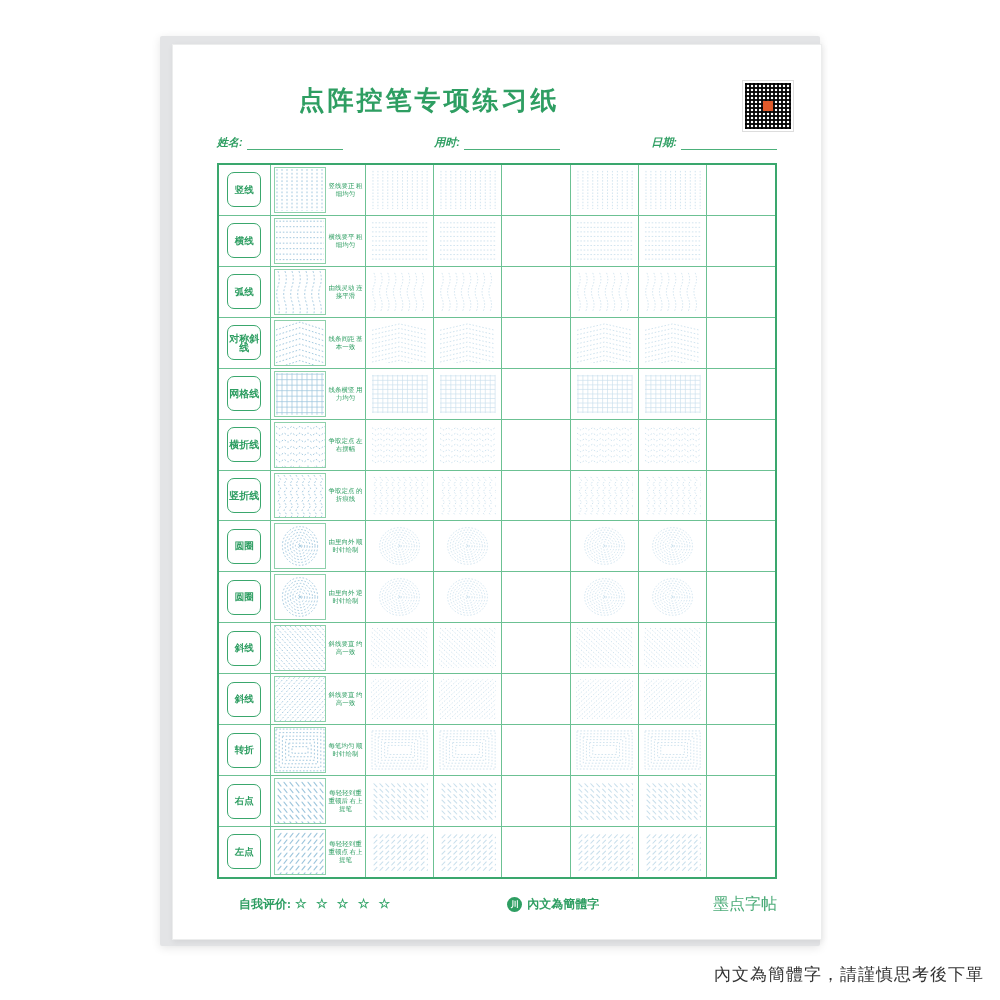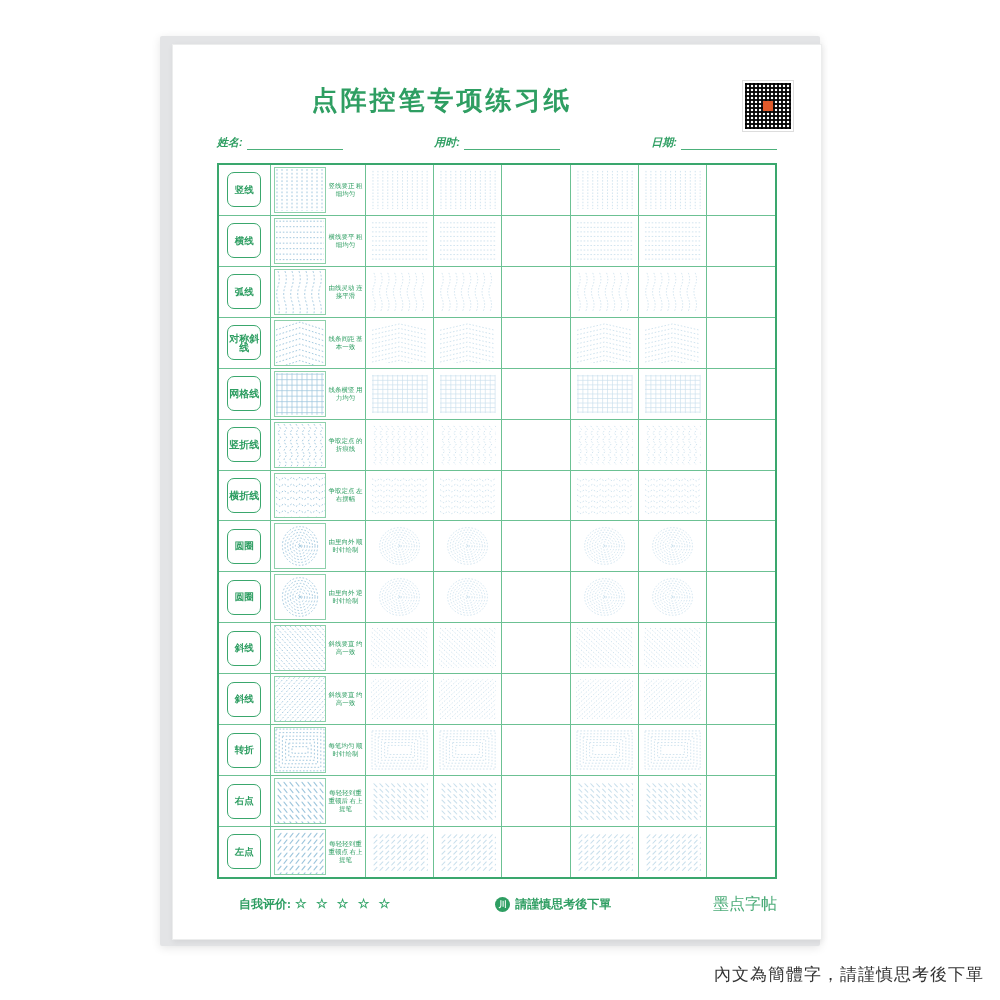--- a/index.html
+++ b/index.html
@@ -45,21 +45,20 @@
   .title {
     position: absolute;
     left: 0; top: 38px;
     width: 512px;
     text-align: center;
     font-size: 26px;
     font-weight: bold;
     letter-spacing: 3px;
     color: #2e9e62;
     font-family: Liberation Sans, sans-serif;
-    padding-left: 13px;
   }
   .qr {
     position: absolute;
     right: 28px; top: 36px;
     width: 46px; height: 46px;
     background:
       repeating-linear-gradient(90deg,#1a1a1a 0 2px,#ffffff 2px 4px),
       repeating-linear-gradient(0deg,#1a1a1a 0 2px,#ffffff 2px 4px);
     background-blend-mode: multiply;
     border: 2px solid #ffffff;
@@ -742,20 +741,96 @@
                   <line x1="1" y1="32" x2="57" y2="32" stroke="#9ec6dd" stroke-width="0.7"></line>
                   <line x1="1" y1="37" x2="57" y2="37" stroke="#9ec6dd" stroke-width="0.7"></line>
                   <line x1="1" y1="42" x2="57" y2="42" stroke="#9ec6dd" stroke-width="0.7"></line>
                 </svg>
               </div>
             </div>
             <div class="cell c-sq"></div>
           </div>
           <div class="srow">
             <div class="cell c-label">
+              <div class="label-box wide">横折线</div>
+            </div>
+            <div class="cell c-demo">
+              <div class="demo-wrap">
+                <div class="demo-box">
+                  <svg class="svgpat" viewBox="0 0 50 40" preserveAspectRatio="none">
+                    <path d="M 1 3 l 4 2.6 l 4 -2.6 l 4 2.6 l 4 -2.6 l 4 2.6 l 4 -2.6 l 4 2.6 l 4 -2.6 l 4 2.6 l 4 -2.6 l 4 2.6 l 4 -2.6 l 4 2.6 l 4 -2.6" stroke="#9ec6dd" stroke-width="0.9" fill="none" stroke-dasharray="1.6 1.8"></path>
+                    <path d="M 1 9 l 4 2.6 l 4 -2.6 l 4 2.6 l 4 -2.6 l 4 2.6 l 4 -2.6 l 4 2.6 l 4 -2.6 l 4 2.6 l 4 -2.6 l 4 2.6 l 4 -2.6 l 4 2.6 l 4 -2.6" stroke="#9ec6dd" stroke-width="0.9" fill="none" stroke-dasharray="1.6 1.8"></path>
+                    <path d="M 1 15 l 4 2.6 l 4 -2.6 l 4 2.6 l 4 -2.6 l 4 2.6 l 4 -2.6 l 4 2.6 l 4 -2.6 l 4 2.6 l 4 -2.6 l 4 2.6 l 4 -2.6 l 4 2.6 l 4 -2.6" stroke="#9ec6dd" stroke-width="0.9" fill="none" stroke-dasharray="1.6 1.8"></path>
+                    <path d="M 1 21 l 4 2.6 l 4 -2.6 l 4 2.6 l 4 -2.6 l 4 2.6 l 4 -2.6 l 4 2.6 l 4 -2.6 l 4 2.6 l 4 -2.6 l 4 2.6 l 4 -2.6 l 4 2.6 l 4 -2.6" stroke="#9ec6dd" stroke-width="0.9" fill="none" stroke-dasharray="1.6 1.8"></path>
+                    <path d="M 1 27 l 4 2.6 l 4 -2.6 l 4 2.6 l 4 -2.6 l 4 2.6 l 4 -2.6 l 4 2.6 l 4 -2.6 l 4 2.6 l 4 -2.6 l 4 2.6 l 4 -2.6 l 4 2.6 l 4 -2.6" stroke="#9ec6dd" stroke-width="0.9" fill="none" stroke-dasharray="1.6 1.8"></path>
+                    <path d="M 1 33 l 4 2.6 l 4 -2.6 l 4 2.6 l 4 -2.6 l 4 2.6 l 4 -2.6 l 4 2.6 l 4 -2.6 l 4 2.6 l 4 -2.6 l 4 2.6 l 4 -2.6 l 4 2.6 l 4 -2.6" stroke="#9ec6dd" stroke-width="0.9" fill="none" stroke-dasharray="1.6 1.8"></path>
+                    <path d="M 1 39 l 4 2.6 l 4 -2.6 l 4 2.6 l 4 -2.6 l 4 2.6 l 4 -2.6 l 4 2.6 l 4 -2.6 l 4 2.6 l 4 -2.6 l 4 2.6 l 4 -2.6 l 4 2.6 l 4 -2.6" stroke="#9ec6dd" stroke-width="0.9" fill="none" stroke-dasharray="1.6 1.8"></path>
+                  </svg>
+                </div>
+                <div class="tip">争取定点
+左右摆幅</div>
+              </div>
+            </div>
+            <div class="cell c-sq">
+              <div class="pat faint">
+                <svg class="svgpat" viewBox="0 0 58 44" preserveAspectRatio="none">
+                  <path d="M 1 3 l 4 2.6 l 4 -2.6 l 4 2.6 l 4 -2.6 l 4 2.6 l 4 -2.6 l 4 2.6 l 4 -2.6 l 4 2.6 l 4 -2.6 l 4 2.6 l 4 -2.6 l 4 2.6 l 4 -2.6 l 4 2.6 l 4 -2.6" stroke="#9ec6dd" stroke-width="0.9" fill="none" stroke-dasharray="1.6 1.8"></path>
+                  <path d="M 1 9 l 4 2.6 l 4 -2.6 l 4 2.6 l 4 -2.6 l 4 2.6 l 4 -2.6 l 4 2.6 l 4 -2.6 l 4 2.6 l 4 -2.6 l 4 2.6 l 4 -2.6 l 4 2.6 l 4 -2.6 l 4 2.6 l 4 -2.6" stroke="#9ec6dd" stroke-width="0.9" fill="none" stroke-dasharray="1.6 1.8"></path>
+                  <path d="M 1 15 l 4 2.6 l 4 -2.6 l 4 2.6 l 4 -2.6 l 4 2.6 l 4 -2.6 l 4 2.6 l 4 -2.6 l 4 2.6 l 4 -2.6 l 4 2.6 l 4 -2.6 l 4 2.6 l 4 -2.6 l 4 2.6 l 4 -2.6" stroke="#9ec6dd" stroke-width="0.9" fill="none" stroke-dasharray="1.6 1.8"></path>
+                  <path d="M 1 21 l 4 2.6 l 4 -2.6 l 4 2.6 l 4 -2.6 l 4 2.6 l 4 -2.6 l 4 2.6 l 4 -2.6 l 4 2.6 l 4 -2.6 l 4 2.6 l 4 -2.6 l 4 2.6 l 4 -2.6 l 4 2.6 l 4 -2.6" stroke="#9ec6dd" stroke-width="0.9" fill="none" stroke-dasharray="1.6 1.8"></path>
+                  <path d="M 1 27 l 4 2.6 l 4 -2.6 l 4 2.6 l 4 -2.6 l 4 2.6 l 4 -2.6 l 4 2.6 l 4 -2.6 l 4 2.6 l 4 -2.6 l 4 2.6 l 4 -2.6 l 4 2.6 l 4 -2.6 l 4 2.6 l 4 -2.6" stroke="#9ec6dd" stroke-width="0.9" fill="none" stroke-dasharray="1.6 1.8"></path>
+                  <path d="M 1 33 l 4 2.6 l 4 -2.6 l 4 2.6 l 4 -2.6 l 4 2.6 l 4 -2.6 l 4 2.6 l 4 -2.6 l 4 2.6 l 4 -2.6 l 4 2.6 l 4 -2.6 l 4 2.6 l 4 -2.6 l 4 2.6 l 4 -2.6" stroke="#9ec6dd" stroke-width="0.9" fill="none" stroke-dasharray="1.6 1.8"></path>
+                  <path d="M 1 39 l 4 2.6 l 4 -2.6 l 4 2.6 l 4 -2.6 l 4 2.6 l 4 -2.6 l 4 2.6 l 4 -2.6 l 4 2.6 l 4 -2.6 l 4 2.6 l 4 -2.6 l 4 2.6 l 4 -2.6 l 4 2.6 l 4 -2.6" stroke="#9ec6dd" stroke-width="0.9" fill="none" stroke-dasharray="1.6 1.8"></path>
+                </svg>
+              </div>
+            </div>
+            <div class="cell c-sq">
+              <div class="pat faint">
+                <svg class="svgpat" viewBox="0 0 58 44" preserveAspectRatio="none">
+                  <path d="M 1 3 l 4 2.6 l 4 -2.6 l 4 2.6 l 4 -2.6 l 4 2.6 l 4 -2.6 l 4 2.6 l 4 -2.6 l 4 2.6 l 4 -2.6 l 4 2.6 l 4 -2.6 l 4 2.6 l 4 -2.6 l 4 2.6 l 4 -2.6" stroke="#9ec6dd" stroke-width="0.9" fill="none" stroke-dasharray="1.6 1.8"></path>
+                  <path d="M 1 9 l 4 2.6 l 4 -2.6 l 4 2.6 l 4 -2.6 l 4 2.6 l 4 -2.6 l 4 2.6 l 4 -2.6 l 4 2.6 l 4 -2.6 l 4 2.6 l 4 -2.6 l 4 2.6 l 4 -2.6 l 4 2.6 l 4 -2.6" stroke="#9ec6dd" stroke-width="0.9" fill="none" stroke-dasharray="1.6 1.8"></path>
+                  <path d="M 1 15 l 4 2.6 l 4 -2.6 l 4 2.6 l 4 -2.6 l 4 2.6 l 4 -2.6 l 4 2.6 l 4 -2.6 l 4 2.6 l 4 -2.6 l 4 2.6 l 4 -2.6 l 4 2.6 l 4 -2.6 l 4 2.6 l 4 -2.6" stroke="#9ec6dd" stroke-width="0.9" fill="none" stroke-dasharray="1.6 1.8"></path>
+                  <path d="M 1 21 l 4 2.6 l 4 -2.6 l 4 2.6 l 4 -2.6 l 4 2.6 l 4 -2.6 l 4 2.6 l 4 -2.6 l 4 2.6 l 4 -2.6 l 4 2.6 l 4 -2.6 l 4 2.6 l 4 -2.6 l 4 2.6 l 4 -2.6" stroke="#9ec6dd" stroke-width="0.9" fill="none" stroke-dasharray="1.6 1.8"></path>
+                  <path d="M 1 27 l 4 2.6 l 4 -2.6 l 4 2.6 l 4 -2.6 l 4 2.6 l 4 -2.6 l 4 2.6 l 4 -2.6 l 4 2.6 l 4 -2.6 l 4 2.6 l 4 -2.6 l 4 2.6 l 4 -2.6 l 4 2.6 l 4 -2.6" stroke="#9ec6dd" stroke-width="0.9" fill="none" stroke-dasharray="1.6 1.8"></path>
+                  <path d="M 1 33 l 4 2.6 l 4 -2.6 l 4 2.6 l 4 -2.6 l 4 2.6 l 4 -2.6 l 4 2.6 l 4 -2.6 l 4 2.6 l 4 -2.6 l 4 2.6 l 4 -2.6 l 4 2.6 l 4 -2.6 l 4 2.6 l 4 -2.6" stroke="#9ec6dd" stroke-width="0.9" fill="none" stroke-dasharray="1.6 1.8"></path>
+                  <path d="M 1 39 l 4 2.6 l 4 -2.6 l 4 2.6 l 4 -2.6 l 4 2.6 l 4 -2.6 l 4 2.6 l 4 -2.6 l 4 2.6 l 4 -2.6 l 4 2.6 l 4 -2.6 l 4 2.6 l 4 -2.6 l 4 2.6 l 4 -2.6" stroke="#9ec6dd" stroke-width="0.9" fill="none" stroke-dasharray="1.6 1.8"></path>
+                </svg>
+              </div>
+            </div>
+            <div class="cell c-sq"></div>
+            <div class="cell c-sq">
+              <div class="pat faint">
+                <svg class="svgpat" viewBox="0 0 58 44" preserveAspectRatio="none">
+                  <path d="M 1 3 l 4 2.6 l 4 -2.6 l 4 2.6 l 4 -2.6 l 4 2.6 l 4 -2.6 l 4 2.6 l 4 -2.6 l 4 2.6 l 4 -2.6 l 4 2.6 l 4 -2.6 l 4 2.6 l 4 -2.6 l 4 2.6 l 4 -2.6" stroke="#9ec6dd" stroke-width="0.9" fill="none" stroke-dasharray="1.6 1.8"></path>
+                  <path d="M 1 9 l 4 2.6 l 4 -2.6 l 4 2.6 l 4 -2.6 l 4 2.6 l 4 -2.6 l 4 2.6 l 4 -2.6 l 4 2.6 l 4 -2.6 l 4 2.6 l 4 -2.6 l 4 2.6 l 4 -2.6 l 4 2.6 l 4 -2.6" stroke="#9ec6dd" stroke-width="0.9" fill="none" stroke-dasharray="1.6 1.8"></path>
+                  <path d="M 1 15 l 4 2.6 l 4 -2.6 l 4 2.6 l 4 -2.6 l 4 2.6 l 4 -2.6 l 4 2.6 l 4 -2.6 l 4 2.6 l 4 -2.6 l 4 2.6 l 4 -2.6 l 4 2.6 l 4 -2.6 l 4 2.6 l 4 -2.6" stroke="#9ec6dd" stroke-width="0.9" fill="none" stroke-dasharray="1.6 1.8"></path>
+                  <path d="M 1 21 l 4 2.6 l 4 -2.6 l 4 2.6 l 4 -2.6 l 4 2.6 l 4 -2.6 l 4 2.6 l 4 -2.6 l 4 2.6 l 4 -2.6 l 4 2.6 l 4 -2.6 l 4 2.6 l 4 -2.6 l 4 2.6 l 4 -2.6" stroke="#9ec6dd" stroke-width="0.9" fill="none" stroke-dasharray="1.6 1.8"></path>
+                  <path d="M 1 27 l 4 2.6 l 4 -2.6 l 4 2.6 l 4 -2.6 l 4 2.6 l 4 -2.6 l 4 2.6 l 4 -2.6 l 4 2.6 l 4 -2.6 l 4 2.6 l 4 -2.6 l 4 2.6 l 4 -2.6 l 4 2.6 l 4 -2.6" stroke="#9ec6dd" stroke-width="0.9" fill="none" stroke-dasharray="1.6 1.8"></path>
+                  <path d="M 1 33 l 4 2.6 l 4 -2.6 l 4 2.6 l 4 -2.6 l 4 2.6 l 4 -2.6 l 4 2.6 l 4 -2.6 l 4 2.6 l 4 -2.6 l 4 2.6 l 4 -2.6 l 4 2.6 l 4 -2.6 l 4 2.6 l 4 -2.6" stroke="#9ec6dd" stroke-width="0.9" fill="none" stroke-dasharray="1.6 1.8"></path>
+                  <path d="M 1 39 l 4 2.6 l 4 -2.6 l 4 2.6 l 4 -2.6 l 4 2.6 l 4 -2.6 l 4 2.6 l 4 -2.6 l 4 2.6 l 4 -2.6 l 4 2.6 l 4 -2.6 l 4 2.6 l 4 -2.6 l 4 2.6 l 4 -2.6" stroke="#9ec6dd" stroke-width="0.9" fill="none" stroke-dasharray="1.6 1.8"></path>
+                </svg>
+              </div>
+            </div>
+            <div class="cell c-sq">
+              <div class="pat faint">
+                <svg class="svgpat" viewBox="0 0 58 44" preserveAspectRatio="none">
+                  <path d="M 1 3 l 4 2.6 l 4 -2.6 l 4 2.6 l 4 -2.6 l 4 2.6 l 4 -2.6 l 4 2.6 l 4 -2.6 l 4 2.6 l 4 -2.6 l 4 2.6 l 4 -2.6 l 4 2.6 l 4 -2.6 l 4 2.6 l 4 -2.6" stroke="#9ec6dd" stroke-width="0.9" fill="none" stroke-dasharray="1.6 1.8"></path>
+                  <path d="M 1 9 l 4 2.6 l 4 -2.6 l 4 2.6 l 4 -2.6 l 4 2.6 l 4 -2.6 l 4 2.6 l 4 -2.6 l 4 2.6 l 4 -2.6 l 4 2.6 l 4 -2.6 l 4 2.6 l 4 -2.6 l 4 2.6 l 4 -2.6" stroke="#9ec6dd" stroke-width="0.9" fill="none" stroke-dasharray="1.6 1.8"></path>
+                  <path d="M 1 15 l 4 2.6 l 4 -2.6 l 4 2.6 l 4 -2.6 l 4 2.6 l 4 -2.6 l 4 2.6 l 4 -2.6 l 4 2.6 l 4 -2.6 l 4 2.6 l 4 -2.6 l 4 2.6 l 4 -2.6 l 4 2.6 l 4 -2.6" stroke="#9ec6dd" stroke-width="0.9" fill="none" stroke-dasharray="1.6 1.8"></path>
+                  <path d="M 1 21 l 4 2.6 l 4 -2.6 l 4 2.6 l 4 -2.6 l 4 2.6 l 4 -2.6 l 4 2.6 l 4 -2.6 l 4 2.6 l 4 -2.6 l 4 2.6 l 4 -2.6 l 4 2.6 l 4 -2.6 l 4 2.6 l 4 -2.6" stroke="#9ec6dd" stroke-width="0.9" fill="none" stroke-dasharray="1.6 1.8"></path>
+                  <path d="M 1 27 l 4 2.6 l 4 -2.6 l 4 2.6 l 4 -2.6 l 4 2.6 l 4 -2.6 l 4 2.6 l 4 -2.6 l 4 2.6 l 4 -2.6 l 4 2.6 l 4 -2.6 l 4 2.6 l 4 -2.6 l 4 2.6 l 4 -2.6" stroke="#9ec6dd" stroke-width="0.9" fill="none" stroke-dasharray="1.6 1.8"></path>
+                  <path d="M 1 33 l 4 2.6 l 4 -2.6 l 4 2.6 l 4 -2.6 l 4 2.6 l 4 -2.6 l 4 2.6 l 4 -2.6 l 4 2.6 l 4 -2.6 l 4 2.6 l 4 -2.6 l 4 2.6 l 4 -2.6 l 4 2.6 l 4 -2.6" stroke="#9ec6dd" stroke-width="0.9" fill="none" stroke-dasharray="1.6 1.8"></path>
+                  <path d="M 1 39 l 4 2.6 l 4 -2.6 l 4 2.6 l 4 -2.6 l 4 2.6 l 4 -2.6 l 4 2.6 l 4 -2.6 l 4 2.6 l 4 -2.6 l 4 2.6 l 4 -2.6 l 4 2.6 l 4 -2.6 l 4 2.6 l 4 -2.6" stroke="#9ec6dd" stroke-width="0.9" fill="none" stroke-dasharray="1.6 1.8"></path>
+                </svg>
+              </div>
+            </div>
+            <div class="cell c-sq"></div>
+          </div>
+          <div class="srow">
+            <div class="cell c-label">
               <div class="label-box wide">竖折线</div>
             </div>
             <div class="cell c-demo">
               <div class="demo-wrap">
                 <div class="demo-box">
                   <svg class="svgpat" viewBox="0 0 50 40" preserveAspectRatio="none">
                     <path d="M 3 1 l 2.6 4 l -2.6 4 l 2.6 4 l -2.6 4 l 2.6 4 l -2.6 4 l 2.6 4 l -2.6 4 l 2.6 4 l -2.6 4" stroke="#9ec6dd" stroke-width="0.9" fill="none" stroke-dasharray="1.6 1.8"></path>
                     <path d="M 9 1 l 2.6 4 l -2.6 4 l 2.6 4 l -2.6 4 l 2.6 4 l -2.6 4 l 2.6 4 l -2.6 4 l 2.6 4 l -2.6 4" stroke="#9ec6dd" stroke-width="0.9" fill="none" stroke-dasharray="1.6 1.8"></path>
                     <path d="M 15 1 l 2.6 4 l -2.6 4 l 2.6 4 l -2.6 4 l 2.6 4 l -2.6 4 l 2.6 4 l -2.6 4 l 2.6 4 l -2.6 4" stroke="#9ec6dd" stroke-width="0.9" fill="none" stroke-dasharray="1.6 1.8"></path>
                     <path d="M 21 1 l 2.6 4 l -2.6 4 l 2.6 4 l -2.6 4 l 2.6 4 l -2.6 4 l 2.6 4 l -2.6 4 l 2.6 4 l -2.6 4" stroke="#9ec6dd" stroke-width="0.9" fill="none" stroke-dasharray="1.6 1.8"></path>
@@ -824,96 +899,20 @@
                   <path d="M 3 1 l 2.6 4 l -2.6 4 l 2.6 4 l -2.6 4 l 2.6 4 l -2.6 4 l 2.6 4 l -2.6 4 l 2.6 4 l -2.6 4 l 2.6 4 l -2.6 4" stroke="#9ec6dd" stroke-width="0.9" fill="none" stroke-dasharray="1.6 1.8"></path>
                   <path d="M 9 1 l 2.6 4 l -2.6 4 l 2.6 4 l -2.6 4 l 2.6 4 l -2.6 4 l 2.6 4 l -2.6 4 l 2.6 4 l -2.6 4 l 2.6 4 l -2.6 4" stroke="#9ec6dd" stroke-width="0.9" fill="none" stroke-dasharray="1.6 1.8"></path>
                   <path d="M 15 1 l 2.6 4 l -2.6 4 l 2.6 4 l -2.6 4 l 2.6 4 l -2.6 4 l 2.6 4 l -2.6 4 l 2.6 4 l -2.6 4 l 2.6 4 l -2.6 4" stroke="#9ec6dd" stroke-width="0.9" fill="none" stroke-dasharray="1.6 1.8"></path>
                   <path d="M 21 1 l 2.6 4 l -2.6 4 l 2.6 4 l -2.6 4 l 2.6 4 l -2.6 4 l 2.6 4 l -2.6 4 l 2.6 4 l -2.6 4 l 2.6 4 l -2.6 4" stroke="#9ec6dd" stroke-width="0.9" fill="none" stroke-dasharray="1.6 1.8"></path>
                   <path d="M 27 1 l 2.6 4 l -2.6 4 l 2.6 4 l -2.6 4 l 2.6 4 l -2.6 4 l 2.6 4 l -2.6 4 l 2.6 4 l -2.6 4 l 2.6 4 l -2.6 4" stroke="#9ec6dd" stroke-width="0.9" fill="none" stroke-dasharray="1.6 1.8"></path>
                   <path d="M 33 1 l 2.6 4 l -2.6 4 l 2.6 4 l -2.6 4 l 2.6 4 l -2.6 4 l 2.6 4 l -2.6 4 l 2.6 4 l -2.6 4 l 2.6 4 l -2.6 4" stroke="#9ec6dd" stroke-width="0.9" fill="none" stroke-dasharray="1.6 1.8"></path>
                   <path d="M 39 1 l 2.6 4 l -2.6 4 l 2.6 4 l -2.6 4 l 2.6 4 l -2.6 4 l 2.6 4 l -2.6 4 l 2.6 4 l -2.6 4 l 2.6 4 l -2.6 4" stroke="#9ec6dd" stroke-width="0.9" fill="none" stroke-dasharray="1.6 1.8"></path>
                   <path d="M 45 1 l 2.6 4 l -2.6 4 l 2.6 4 l -2.6 4 l 2.6 4 l -2.6 4 l 2.6 4 l -2.6 4 l 2.6 4 l -2.6 4 l 2.6 4 l -2.6 4" stroke="#9ec6dd" stroke-width="0.9" fill="none" stroke-dasharray="1.6 1.8"></path>
                   <path d="M 51 1 l 2.6 4 l -2.6 4 l 2.6 4 l -2.6 4 l 2.6 4 l -2.6 4 l 2.6 4 l -2.6 4 l 2.6 4 l -2.6 4 l 2.6 4 l -2.6 4" stroke="#9ec6dd" stroke-width="0.9" fill="none" stroke-dasharray="1.6 1.8"></path>
                   <path d="M 57 1 l 2.6 4 l -2.6 4 l 2.6 4 l -2.6 4 l 2.6 4 l -2.6 4 l 2.6 4 l -2.6 4 l 2.6 4 l -2.6 4 l 2.6 4 l -2.6 4" stroke="#9ec6dd" stroke-width="0.9" fill="none" stroke-dasharray="1.6 1.8"></path>
-                </svg>
-              </div>
-            </div>
-            <div class="cell c-sq"></div>
-          </div>
-          <div class="srow">
-            <div class="cell c-label">
-              <div class="label-box wide">横折线</div>
-            </div>
-            <div class="cell c-demo">
-              <div class="demo-wrap">
-                <div class="demo-box">
-                  <svg class="svgpat" viewBox="0 0 50 40" preserveAspectRatio="none">
-                    <path d="M 1 3 l 4 2.6 l 4 -2.6 l 4 2.6 l 4 -2.6 l 4 2.6 l 4 -2.6 l 4 2.6 l 4 -2.6 l 4 2.6 l 4 -2.6 l 4 2.6 l 4 -2.6 l 4 2.6 l 4 -2.6" stroke="#9ec6dd" stroke-width="0.9" fill="none" stroke-dasharray="1.6 1.8"></path>
-                    <path d="M 1 9 l 4 2.6 l 4 -2.6 l 4 2.6 l 4 -2.6 l 4 2.6 l 4 -2.6 l 4 2.6 l 4 -2.6 l 4 2.6 l 4 -2.6 l 4 2.6 l 4 -2.6 l 4 2.6 l 4 -2.6" stroke="#9ec6dd" stroke-width="0.9" fill="none" stroke-dasharray="1.6 1.8"></path>
-                    <path d="M 1 15 l 4 2.6 l 4 -2.6 l 4 2.6 l 4 -2.6 l 4 2.6 l 4 -2.6 l 4 2.6 l 4 -2.6 l 4 2.6 l 4 -2.6 l 4 2.6 l 4 -2.6 l 4 2.6 l 4 -2.6" stroke="#9ec6dd" stroke-width="0.9" fill="none" stroke-dasharray="1.6 1.8"></path>
-                    <path d="M 1 21 l 4 2.6 l 4 -2.6 l 4 2.6 l 4 -2.6 l 4 2.6 l 4 -2.6 l 4 2.6 l 4 -2.6 l 4 2.6 l 4 -2.6 l 4 2.6 l 4 -2.6 l 4 2.6 l 4 -2.6" stroke="#9ec6dd" stroke-width="0.9" fill="none" stroke-dasharray="1.6 1.8"></path>
-                    <path d="M 1 27 l 4 2.6 l 4 -2.6 l 4 2.6 l 4 -2.6 l 4 2.6 l 4 -2.6 l 4 2.6 l 4 -2.6 l 4 2.6 l 4 -2.6 l 4 2.6 l 4 -2.6 l 4 2.6 l 4 -2.6" stroke="#9ec6dd" stroke-width="0.9" fill="none" stroke-dasharray="1.6 1.8"></path>
-                    <path d="M 1 33 l 4 2.6 l 4 -2.6 l 4 2.6 l 4 -2.6 l 4 2.6 l 4 -2.6 l 4 2.6 l 4 -2.6 l 4 2.6 l 4 -2.6 l 4 2.6 l 4 -2.6 l 4 2.6 l 4 -2.6" stroke="#9ec6dd" stroke-width="0.9" fill="none" stroke-dasharray="1.6 1.8"></path>
-                    <path d="M 1 39 l 4 2.6 l 4 -2.6 l 4 2.6 l 4 -2.6 l 4 2.6 l 4 -2.6 l 4 2.6 l 4 -2.6 l 4 2.6 l 4 -2.6 l 4 2.6 l 4 -2.6 l 4 2.6 l 4 -2.6" stroke="#9ec6dd" stroke-width="0.9" fill="none" stroke-dasharray="1.6 1.8"></path>
-                  </svg>
-                </div>
-                <div class="tip">争取定点
-左右摆幅</div>
-              </div>
-            </div>
-            <div class="cell c-sq">
-              <div class="pat faint">
-                <svg class="svgpat" viewBox="0 0 58 44" preserveAspectRatio="none">
-                  <path d="M 1 3 l 4 2.6 l 4 -2.6 l 4 2.6 l 4 -2.6 l 4 2.6 l 4 -2.6 l 4 2.6 l 4 -2.6 l 4 2.6 l 4 -2.6 l 4 2.6 l 4 -2.6 l 4 2.6 l 4 -2.6 l 4 2.6 l 4 -2.6" stroke="#9ec6dd" stroke-width="0.9" fill="none" stroke-dasharray="1.6 1.8"></path>
-                  <path d="M 1 9 l 4 2.6 l 4 -2.6 l 4 2.6 l 4 -2.6 l 4 2.6 l 4 -2.6 l 4 2.6 l 4 -2.6 l 4 2.6 l 4 -2.6 l 4 2.6 l 4 -2.6 l 4 2.6 l 4 -2.6 l 4 2.6 l 4 -2.6" stroke="#9ec6dd" stroke-width="0.9" fill="none" stroke-dasharray="1.6 1.8"></path>
-                  <path d="M 1 15 l 4 2.6 l 4 -2.6 l 4 2.6 l 4 -2.6 l 4 2.6 l 4 -2.6 l 4 2.6 l 4 -2.6 l 4 2.6 l 4 -2.6 l 4 2.6 l 4 -2.6 l 4 2.6 l 4 -2.6 l 4 2.6 l 4 -2.6" stroke="#9ec6dd" stroke-width="0.9" fill="none" stroke-dasharray="1.6 1.8"></path>
-                  <path d="M 1 21 l 4 2.6 l 4 -2.6 l 4 2.6 l 4 -2.6 l 4 2.6 l 4 -2.6 l 4 2.6 l 4 -2.6 l 4 2.6 l 4 -2.6 l 4 2.6 l 4 -2.6 l 4 2.6 l 4 -2.6 l 4 2.6 l 4 -2.6" stroke="#9ec6dd" stroke-width="0.9" fill="none" stroke-dasharray="1.6 1.8"></path>
-                  <path d="M 1 27 l 4 2.6 l 4 -2.6 l 4 2.6 l 4 -2.6 l 4 2.6 l 4 -2.6 l 4 2.6 l 4 -2.6 l 4 2.6 l 4 -2.6 l 4 2.6 l 4 -2.6 l 4 2.6 l 4 -2.6 l 4 2.6 l 4 -2.6" stroke="#9ec6dd" stroke-width="0.9" fill="none" stroke-dasharray="1.6 1.8"></path>
-                  <path d="M 1 33 l 4 2.6 l 4 -2.6 l 4 2.6 l 4 -2.6 l 4 2.6 l 4 -2.6 l 4 2.6 l 4 -2.6 l 4 2.6 l 4 -2.6 l 4 2.6 l 4 -2.6 l 4 2.6 l 4 -2.6 l 4 2.6 l 4 -2.6" stroke="#9ec6dd" stroke-width="0.9" fill="none" stroke-dasharray="1.6 1.8"></path>
-                  <path d="M 1 39 l 4 2.6 l 4 -2.6 l 4 2.6 l 4 -2.6 l 4 2.6 l 4 -2.6 l 4 2.6 l 4 -2.6 l 4 2.6 l 4 -2.6 l 4 2.6 l 4 -2.6 l 4 2.6 l 4 -2.6 l 4 2.6 l 4 -2.6" stroke="#9ec6dd" stroke-width="0.9" fill="none" stroke-dasharray="1.6 1.8"></path>
-                </svg>
-              </div>
-            </div>
-            <div class="cell c-sq">
-              <div class="pat faint">
-                <svg class="svgpat" viewBox="0 0 58 44" preserveAspectRatio="none">
-                  <path d="M 1 3 l 4 2.6 l 4 -2.6 l 4 2.6 l 4 -2.6 l 4 2.6 l 4 -2.6 l 4 2.6 l 4 -2.6 l 4 2.6 l 4 -2.6 l 4 2.6 l 4 -2.6 l 4 2.6 l 4 -2.6 l 4 2.6 l 4 -2.6" stroke="#9ec6dd" stroke-width="0.9" fill="none" stroke-dasharray="1.6 1.8"></path>
-                  <path d="M 1 9 l 4 2.6 l 4 -2.6 l 4 2.6 l 4 -2.6 l 4 2.6 l 4 -2.6 l 4 2.6 l 4 -2.6 l 4 2.6 l 4 -2.6 l 4 2.6 l 4 -2.6 l 4 2.6 l 4 -2.6 l 4 2.6 l 4 -2.6" stroke="#9ec6dd" stroke-width="0.9" fill="none" stroke-dasharray="1.6 1.8"></path>
-                  <path d="M 1 15 l 4 2.6 l 4 -2.6 l 4 2.6 l 4 -2.6 l 4 2.6 l 4 -2.6 l 4 2.6 l 4 -2.6 l 4 2.6 l 4 -2.6 l 4 2.6 l 4 -2.6 l 4 2.6 l 4 -2.6 l 4 2.6 l 4 -2.6" stroke="#9ec6dd" stroke-width="0.9" fill="none" stroke-dasharray="1.6 1.8"></path>
-                  <path d="M 1 21 l 4 2.6 l 4 -2.6 l 4 2.6 l 4 -2.6 l 4 2.6 l 4 -2.6 l 4 2.6 l 4 -2.6 l 4 2.6 l 4 -2.6 l 4 2.6 l 4 -2.6 l 4 2.6 l 4 -2.6 l 4 2.6 l 4 -2.6" stroke="#9ec6dd" stroke-width="0.9" fill="none" stroke-dasharray="1.6 1.8"></path>
-                  <path d="M 1 27 l 4 2.6 l 4 -2.6 l 4 2.6 l 4 -2.6 l 4 2.6 l 4 -2.6 l 4 2.6 l 4 -2.6 l 4 2.6 l 4 -2.6 l 4 2.6 l 4 -2.6 l 4 2.6 l 4 -2.6 l 4 2.6 l 4 -2.6" stroke="#9ec6dd" stroke-width="0.9" fill="none" stroke-dasharray="1.6 1.8"></path>
-                  <path d="M 1 33 l 4 2.6 l 4 -2.6 l 4 2.6 l 4 -2.6 l 4 2.6 l 4 -2.6 l 4 2.6 l 4 -2.6 l 4 2.6 l 4 -2.6 l 4 2.6 l 4 -2.6 l 4 2.6 l 4 -2.6 l 4 2.6 l 4 -2.6" stroke="#9ec6dd" stroke-width="0.9" fill="none" stroke-dasharray="1.6 1.8"></path>
-                  <path d="M 1 39 l 4 2.6 l 4 -2.6 l 4 2.6 l 4 -2.6 l 4 2.6 l 4 -2.6 l 4 2.6 l 4 -2.6 l 4 2.6 l 4 -2.6 l 4 2.6 l 4 -2.6 l 4 2.6 l 4 -2.6 l 4 2.6 l 4 -2.6" stroke="#9ec6dd" stroke-width="0.9" fill="none" stroke-dasharray="1.6 1.8"></path>
-                </svg>
-              </div>
-            </div>
-            <div class="cell c-sq"></div>
-            <div class="cell c-sq">
-              <div class="pat faint">
-                <svg class="svgpat" viewBox="0 0 58 44" preserveAspectRatio="none">
-                  <path d="M 1 3 l 4 2.6 l 4 -2.6 l 4 2.6 l 4 -2.6 l 4 2.6 l 4 -2.6 l 4 2.6 l 4 -2.6 l 4 2.6 l 4 -2.6 l 4 2.6 l 4 -2.6 l 4 2.6 l 4 -2.6 l 4 2.6 l 4 -2.6" stroke="#9ec6dd" stroke-width="0.9" fill="none" stroke-dasharray="1.6 1.8"></path>
-                  <path d="M 1 9 l 4 2.6 l 4 -2.6 l 4 2.6 l 4 -2.6 l 4 2.6 l 4 -2.6 l 4 2.6 l 4 -2.6 l 4 2.6 l 4 -2.6 l 4 2.6 l 4 -2.6 l 4 2.6 l 4 -2.6 l 4 2.6 l 4 -2.6" stroke="#9ec6dd" stroke-width="0.9" fill="none" stroke-dasharray="1.6 1.8"></path>
-                  <path d="M 1 15 l 4 2.6 l 4 -2.6 l 4 2.6 l 4 -2.6 l 4 2.6 l 4 -2.6 l 4 2.6 l 4 -2.6 l 4 2.6 l 4 -2.6 l 4 2.6 l 4 -2.6 l 4 2.6 l 4 -2.6 l 4 2.6 l 4 -2.6" stroke="#9ec6dd" stroke-width="0.9" fill="none" stroke-dasharray="1.6 1.8"></path>
-                  <path d="M 1 21 l 4 2.6 l 4 -2.6 l 4 2.6 l 4 -2.6 l 4 2.6 l 4 -2.6 l 4 2.6 l 4 -2.6 l 4 2.6 l 4 -2.6 l 4 2.6 l 4 -2.6 l 4 2.6 l 4 -2.6 l 4 2.6 l 4 -2.6" stroke="#9ec6dd" stroke-width="0.9" fill="none" stroke-dasharray="1.6 1.8"></path>
-                  <path d="M 1 27 l 4 2.6 l 4 -2.6 l 4 2.6 l 4 -2.6 l 4 2.6 l 4 -2.6 l 4 2.6 l 4 -2.6 l 4 2.6 l 4 -2.6 l 4 2.6 l 4 -2.6 l 4 2.6 l 4 -2.6 l 4 2.6 l 4 -2.6" stroke="#9ec6dd" stroke-width="0.9" fill="none" stroke-dasharray="1.6 1.8"></path>
-                  <path d="M 1 33 l 4 2.6 l 4 -2.6 l 4 2.6 l 4 -2.6 l 4 2.6 l 4 -2.6 l 4 2.6 l 4 -2.6 l 4 2.6 l 4 -2.6 l 4 2.6 l 4 -2.6 l 4 2.6 l 4 -2.6 l 4 2.6 l 4 -2.6" stroke="#9ec6dd" stroke-width="0.9" fill="none" stroke-dasharray="1.6 1.8"></path>
-                  <path d="M 1 39 l 4 2.6 l 4 -2.6 l 4 2.6 l 4 -2.6 l 4 2.6 l 4 -2.6 l 4 2.6 l 4 -2.6 l 4 2.6 l 4 -2.6 l 4 2.6 l 4 -2.6 l 4 2.6 l 4 -2.6 l 4 2.6 l 4 -2.6" stroke="#9ec6dd" stroke-width="0.9" fill="none" stroke-dasharray="1.6 1.8"></path>
-                </svg>
-              </div>
-            </div>
-            <div class="cell c-sq">
-              <div class="pat faint">
-                <svg class="svgpat" viewBox="0 0 58 44" preserveAspectRatio="none">
-                  <path d="M 1 3 l 4 2.6 l 4 -2.6 l 4 2.6 l 4 -2.6 l 4 2.6 l 4 -2.6 l 4 2.6 l 4 -2.6 l 4 2.6 l 4 -2.6 l 4 2.6 l 4 -2.6 l 4 2.6 l 4 -2.6 l 4 2.6 l 4 -2.6" stroke="#9ec6dd" stroke-width="0.9" fill="none" stroke-dasharray="1.6 1.8"></path>
-                  <path d="M 1 9 l 4 2.6 l 4 -2.6 l 4 2.6 l 4 -2.6 l 4 2.6 l 4 -2.6 l 4 2.6 l 4 -2.6 l 4 2.6 l 4 -2.6 l 4 2.6 l 4 -2.6 l 4 2.6 l 4 -2.6 l 4 2.6 l 4 -2.6" stroke="#9ec6dd" stroke-width="0.9" fill="none" stroke-dasharray="1.6 1.8"></path>
-                  <path d="M 1 15 l 4 2.6 l 4 -2.6 l 4 2.6 l 4 -2.6 l 4 2.6 l 4 -2.6 l 4 2.6 l 4 -2.6 l 4 2.6 l 4 -2.6 l 4 2.6 l 4 -2.6 l 4 2.6 l 4 -2.6 l 4 2.6 l 4 -2.6" stroke="#9ec6dd" stroke-width="0.9" fill="none" stroke-dasharray="1.6 1.8"></path>
-                  <path d="M 1 21 l 4 2.6 l 4 -2.6 l 4 2.6 l 4 -2.6 l 4 2.6 l 4 -2.6 l 4 2.6 l 4 -2.6 l 4 2.6 l 4 -2.6 l 4 2.6 l 4 -2.6 l 4 2.6 l 4 -2.6 l 4 2.6 l 4 -2.6" stroke="#9ec6dd" stroke-width="0.9" fill="none" stroke-dasharray="1.6 1.8"></path>
-                  <path d="M 1 27 l 4 2.6 l 4 -2.6 l 4 2.6 l 4 -2.6 l 4 2.6 l 4 -2.6 l 4 2.6 l 4 -2.6 l 4 2.6 l 4 -2.6 l 4 2.6 l 4 -2.6 l 4 2.6 l 4 -2.6 l 4 2.6 l 4 -2.6" stroke="#9ec6dd" stroke-width="0.9" fill="none" stroke-dasharray="1.6 1.8"></path>
-                  <path d="M 1 33 l 4 2.6 l 4 -2.6 l 4 2.6 l 4 -2.6 l 4 2.6 l 4 -2.6 l 4 2.6 l 4 -2.6 l 4 2.6 l 4 -2.6 l 4 2.6 l 4 -2.6 l 4 2.6 l 4 -2.6 l 4 2.6 l 4 -2.6" stroke="#9ec6dd" stroke-width="0.9" fill="none" stroke-dasharray="1.6 1.8"></path>
-                  <path d="M 1 39 l 4 2.6 l 4 -2.6 l 4 2.6 l 4 -2.6 l 4 2.6 l 4 -2.6 l 4 2.6 l 4 -2.6 l 4 2.6 l 4 -2.6 l 4 2.6 l 4 -2.6 l 4 2.6 l 4 -2.6 l 4 2.6 l 4 -2.6" stroke="#9ec6dd" stroke-width="0.9" fill="none" stroke-dasharray="1.6 1.8"></path>
                 </svg>
               </div>
             </div>
             <div class="cell c-sq"></div>
           </div>
           <div class="srow">
             <div class="cell c-label">
               <div class="label-box">圆圈</div>
             </div>
             <div class="cell c-demo">
@@ -2285,21 +2284,21 @@
           </div>
         </div>
 
       <div class="footer">
         <div class="self-eval">
           <span>自我评价:</span>
           <span class="stars">☆ ☆ ☆ ☆ ☆</span>
         </div>
         <div class="publisher">
           <span class="pub-logo">川</span>
-          <span>請謹慎思考後下單</span>
+          <span>內文為簡體字</span>
         </div>
         <div class="brand-mark">墨点字帖</div>
       </div>
 
     </div>
   </div>
 
   <div class="caption">內文為簡體字，請謹慎思考後下單</div>
 </div>
 

